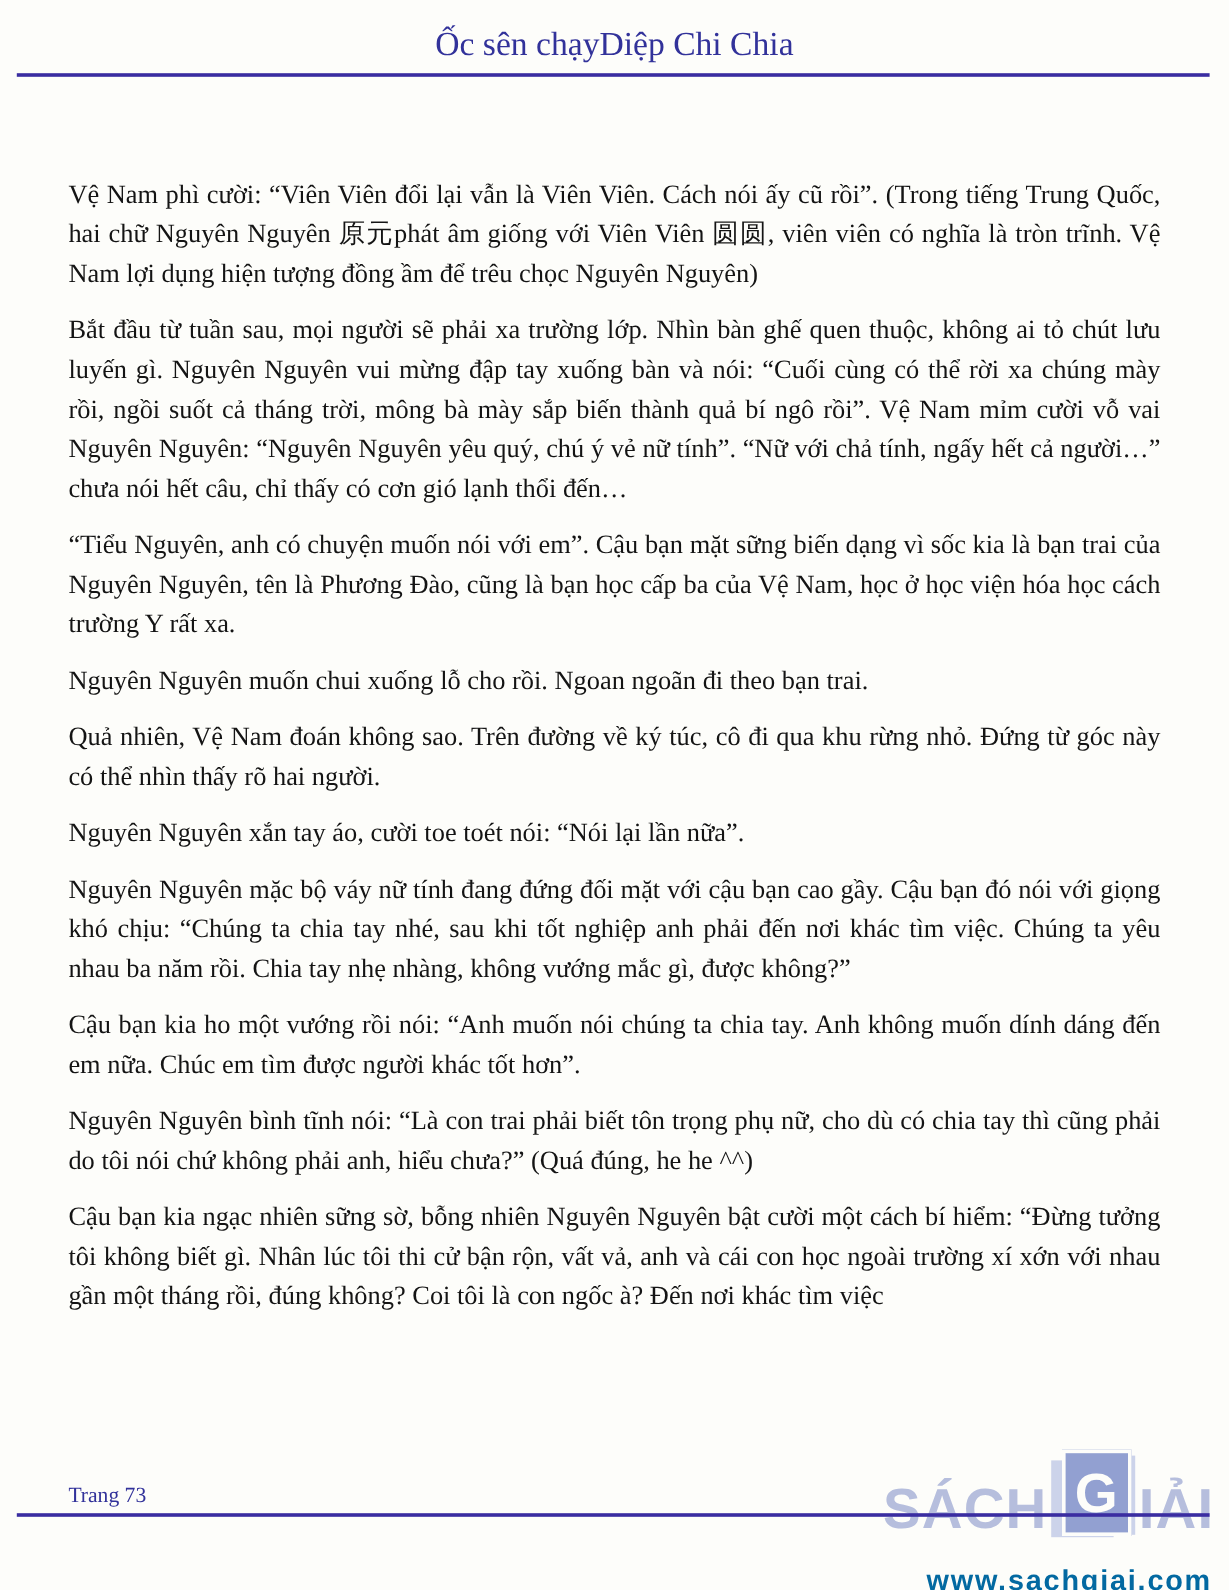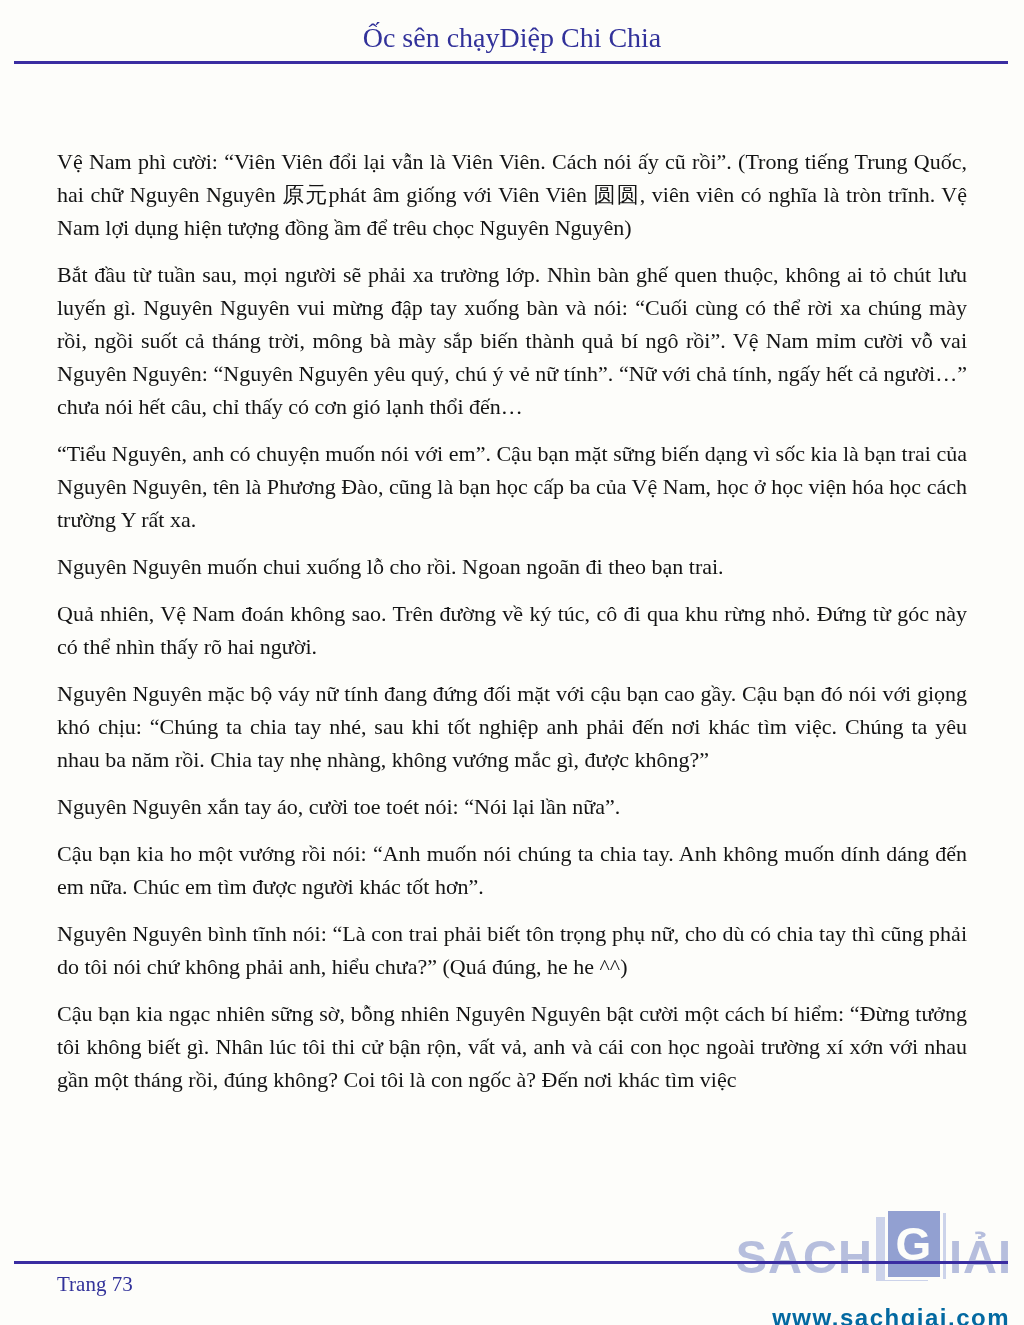--- a/index.html
+++ b/index.html
@@ -45,23 +45,23 @@
     line-height: 33px;
     text-align: justify;
     z-index: 2;
     margin-top: 47px;
   }
   .body-text p { margin: 0 0 14px 0; }
 
   .page-number {
     position: absolute;
     left: 57px;
-    top: 1272px;
+    top: 1236px;
     color: #32329a;
-    font-size: 21px;
+    font-size: 18px;
     z-index: 2;
   }
 
   
   .watermark {
     position: absolute;
     right: 12px;
     top: 1208px;
     display: flex;
     align-items: flex-end;
@@ -119,22 +119,22 @@
 </div>
 
 <div class="rule rule-top"></div>
 
 <div class="body-text">
     <p>Vệ Nam phì cười: “Viên Viên đổi lại vẫn là Viên Viên. Cách nói ấy cũ rồi”. (Trong tiếng Trung Quốc, hai chữ Nguyên Nguyên 原元phát âm giống với Viên Viên 圆圆, viên viên có nghĩa là tròn trĩnh. Vệ Nam lợi dụng hiện tượng đồng ầm để trêu chọc Nguyên Nguyên)</p>
     <p>Bắt đầu từ tuần sau, mọi người sẽ phải xa trường lớp. Nhìn bàn ghế quen thuộc, không ai tỏ chút lưu luyến gì. Nguyên Nguyên vui mừng đập tay xuống bàn và nói: “Cuối cùng có thể rời xa chúng mày rồi, ngồi suốt cả tháng trời, mông bà mày sắp biến thành quả bí ngô rồi”. Vệ Nam mỉm cười vỗ vai Nguyên Nguyên: “Nguyên Nguyên yêu quý, chú ý vẻ nữ tính”. “Nữ với chả tính, ngấy hết cả người…” chưa nói hết câu, chỉ thấy có cơn gió lạnh thổi đến…</p>
     <p>“Tiểu Nguyên, anh có chuyện muốn nói với em”. Cậu bạn mặt sững biến dạng vì sốc kia là bạn trai của Nguyên Nguyên, tên là Phương Đào, cũng là bạn học cấp ba của Vệ Nam, học ở học viện hóa học cách trường Y rất xa.</p>
     <p>Nguyên Nguyên muốn chui xuống lỗ cho rồi. Ngoan ngoãn đi theo bạn trai.</p>
     <p>Quả nhiên, Vệ Nam đoán không sao. Trên đường về ký túc, cô đi qua khu rừng nhỏ. Đứng từ góc này có thể nhìn thấy rõ hai người.</p>
+    <p>Nguyên Nguyên xắn tay áo, cười toe toét nói: “Nói lại lần nữa”.</p>
     <p>Nguyên Nguyên mặc bộ váy nữ tính đang đứng đối mặt với cậu bạn cao gầy. Cậu bạn đó nói với giọng khó chịu: “Chúng ta chia tay nhé, sau khi tốt nghiệp anh phải đến nơi khác tìm việc. Chúng ta yêu nhau ba năm rồi. Chia tay nhẹ nhàng, không vướng mắc gì, được không?”</p>
-    <p>Nguyên Nguyên xắn tay áo, cười toe toét nói: “Nói lại lần nữa”.</p>
     <p>Cậu bạn kia ho một vướng rồi nói: “Anh muốn nói chúng ta chia tay. Anh không muốn dính dáng đến em nữa. Chúc em tìm được người khác tốt hơn”.</p>
     <p>Nguyên Nguyên bình tĩnh nói: “Là con trai phải biết tôn trọng phụ nữ, cho dù có chia tay thì cũng phải do tôi nói chứ không phải anh, hiểu chưa?” (Quá đúng, he he ^^)</p>
     <p>Cậu bạn kia ngạc nhiên sững sờ, bỗng nhiên Nguyên Nguyên bật cười một cách bí hiểm: “Đừng tưởng tôi không biết gì. Nhân lúc tôi thi cử bận rộn, vất vả, anh và cái con học ngoài trường xí xớn với nhau gần một tháng rồi, đúng không? Coi tôi là con ngốc à? Đến nơi khác tìm việc</p>
   </div>
 
 <div class="watermark">
   <span>SÁCH</span>
   <span class="book-icon">
     <span class="book-back"></span>
     <span class="book-side"></span>

